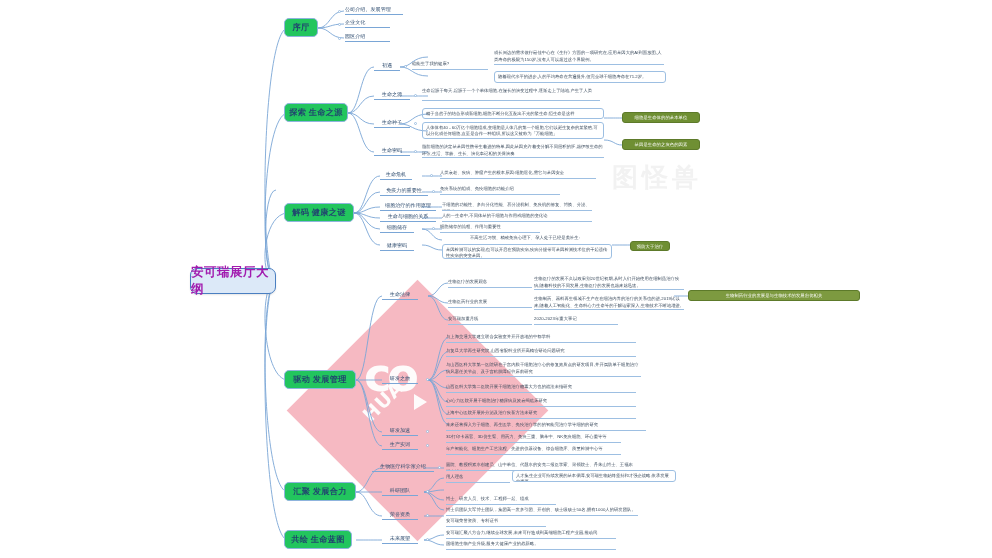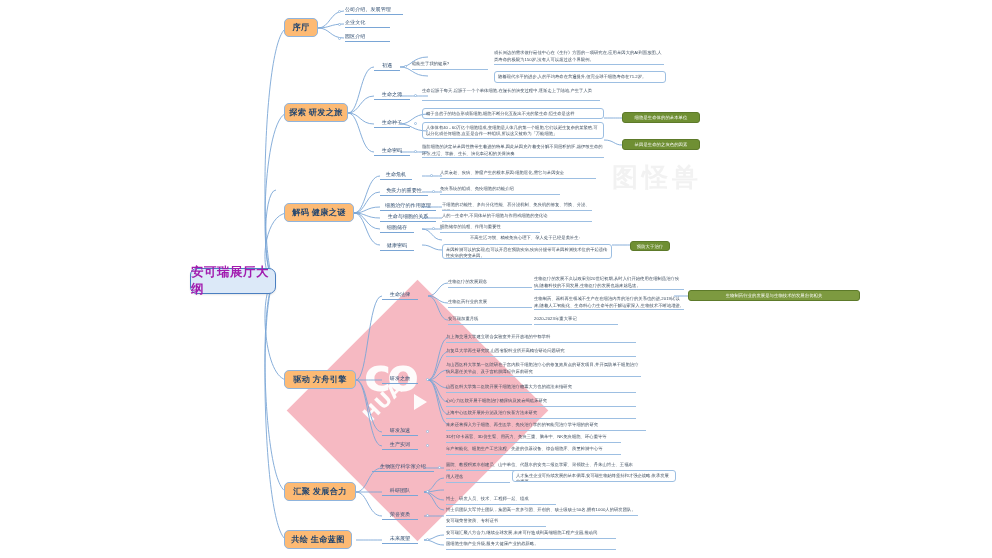--- a/index.html
+++ b/index.html
@@ -23,21 +23,21 @@
     color:#a21caf;
     font-size:12.5px;
     font-weight:bold;
     letter-spacing:.5px;
     display:flex;align-items:center;justify-content:center;
     box-shadow:0 1px 2px rgba(0,0,0,.10);
   }
 
   
   .l1{
-    background:#fdba74;
+    background:#22c55e;
     border:1px solid #8fb4dd;
     border-radius:5px;
     color:#21456f;
     font-size:8.2px;
     font-weight:bold;
     display:flex;align-items:center;justify-content:center;
     letter-spacing:.3px;
   }
 
   
@@ -254,21 +254,21 @@
   <div class="dot" style="left:338px;top:22.5px;"></div>
   <div class="node l2" style="left:345px;top:18px;width:45px;height:10px;">
     <span>企业文化</span>
   </div>
   <div class="dot" style="left:338px;top:36.5px;"></div>
   <div class="node l2" style="left:345px;top:32px;width:45px;height:10px;">
     <span>园区介绍</span>
   </div>
 
   <div class="node l1" style="left:284px;top:103px;width:64px;height:19px;">
-    <span>探索 研发之旅</span>
+    <span>探索 生命之源</span>
   </div>
 
   <div class="node l2 center" style="left:374px;top:62px;width:26px;height:9px;">
     <span>初遇</span>
   </div>
   <div class="dot" style="left:404px;top:65px;"></div>
   <div class="node l3" style="left:412px;top:61px;width:76px;height:9px;">
     <span>谁能生了我的健康?</span>
   </div>
   <div class="node l3" style="left:494px;top:50px;width:170px;height:15px;">
@@ -361,21 +361,21 @@
     <span>健康密码</span>
   </div>
   <div class="node lbox" style="left:442px;top:244px;width:170px;height:15px;">
     <span>基因检测可以的实现,也可以开启在预防疾病,疾病分提带可基因检测技术位的千起遗传性疾病的突变基因。</span>
   </div>
   <div class="node green" style="left:630px;top:241px;width:40px;height:10px;">
     <span>预防大于治疗</span>
   </div>
 
   <div class="node l1" style="left:284px;top:370px;width:72px;height:19px;">
-    <span>驱动 方舟引擎</span>
+    <span>驱动 发展管理</span>
   </div>
 
   <div class="node l2 center" style="left:382px;top:291px;width:36px;height:9px;">
     <span>生命法律</span>
   </div>
   <div class="node l3" style="left:448px;top:279px;width:84px;height:9px;">
     <span>生物医疗的发展观念</span>
   </div>
   <div class="node l3" style="left:534px;top:276px;width:150px;height:14px;">
     <span>生物医疗的发展不久以政果别20世纪初期,从时人们开始使用在细制品治疗疾病,随着科技的不同发展,生物医疗的发展也越来越迅速。</span>

